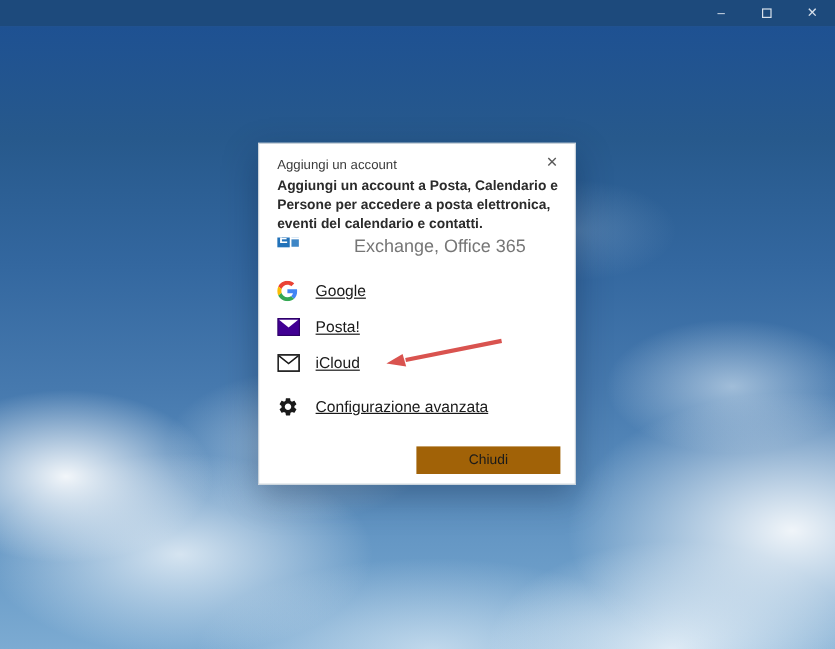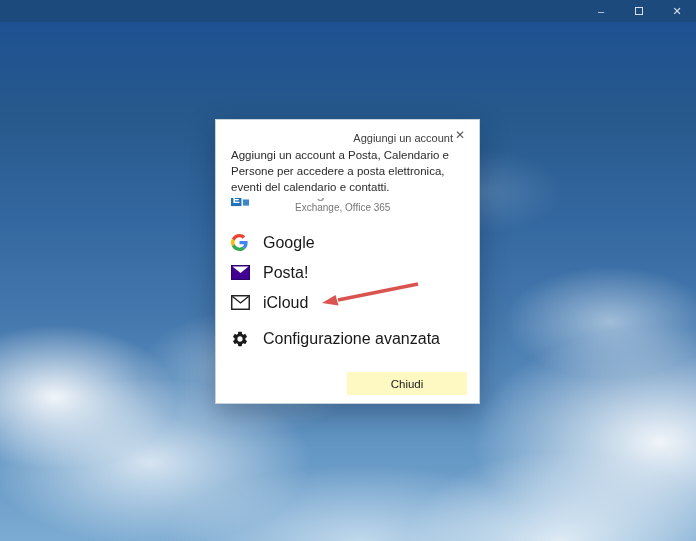--- a/index.html
+++ b/index.html
@@ -31,44 +31,44 @@
       radial-gradient(ellipse 120px 60px at 480px 170px,  rgba(220,235,248,0.18), rgba(255,255,255,0) 70%),
       linear-gradient(180deg, #1e5192 0%, #27598c 18%, #33679f 38%, #4679ae 58%, #5f92c1 78%, #7cabd2 100%);
   }
 
   
   .dialog {
     position:absolute; left:215px; top:119px; width:265px; height:285px;
     background:#ffffff; border:1px solid #c9d2da;
     box-shadow:0 10px 26px rgba(10,30,60,0.35);
   }
-  .dialog-header { position:relative; height:24px; padding:8px 26px 0 15px;text-align:right; }
+  .dialog-header { position:relative; height:24px; padding:8px 26px 0 15px; }
   .dialog-title { font-size:11px; color:#3c3c3c; }
   .dialog-close {
     position:absolute; top:7px; right:11px; font-size:12px; color:#5a5a5a;
     width:16px; height:16px; display:flex; align-items:center; justify-content:center; cursor:default;
   }
   .dialog-desc {
     margin:4px 15px 0 15px; width:237px;
-    font-size:11.5px; line-height:1.38; color:#2b2b2b;
+    font-size:11.5px; line-height:1.38; color:#2b2b2b;font-weight:bold;
   }
   .account-list { margin-top:2px; overflow:hidden; height:210px; }
   .account-row { display:flex; align-items:center; padding-left:15px; cursor:default; }
   .row-h30 { height:30px; }
   .row-exchange { height:34px; margin-top:-16px; }
   .row-altro { height:36px; }
   .row-config { height:30px; margin-top:6px; }
   .acct-icon { width:22px; display:flex; align-items:center; justify-content:flex-start; flex:0 0 22px; }
   .acct-text { margin-left:10px; display:flex; flex-direction:column; justify-content:center; }
-  .acct-name { font-size:16px; color:#191919; line-height:1.2; }
+  .acct-name { font-size:13px; color:#191919; line-height:1.2;text-decoration:underline; }
   .acct-name.faded { color:#9a9a9a; }
-  .acct-sub { font-size:10px; color:#767676; line-height:1.25;padding-left:32px; }
+  .acct-sub { font-size:15px; color:#767676; line-height:1.25;padding-left:32px; }
   .dialog-footer { position:absolute; right:12px; bottom:8px; }
   .btn-close {
-    width:120px; height:23px; background:#fef9c3; border:none;
+    width:120px; height:23px; background:#a16207; border:none;
     font-family:"Liberation Sans", sans-serif; font-size:11.5px; color:#1a1a1a; cursor:default;
   }
 
   .annotation-arrow { position:absolute; top:22px; left:0; width:696px; height:519px; pointer-events:none; }
 </style>
 </head>
 <body>
 
 <div class="screen">
 

